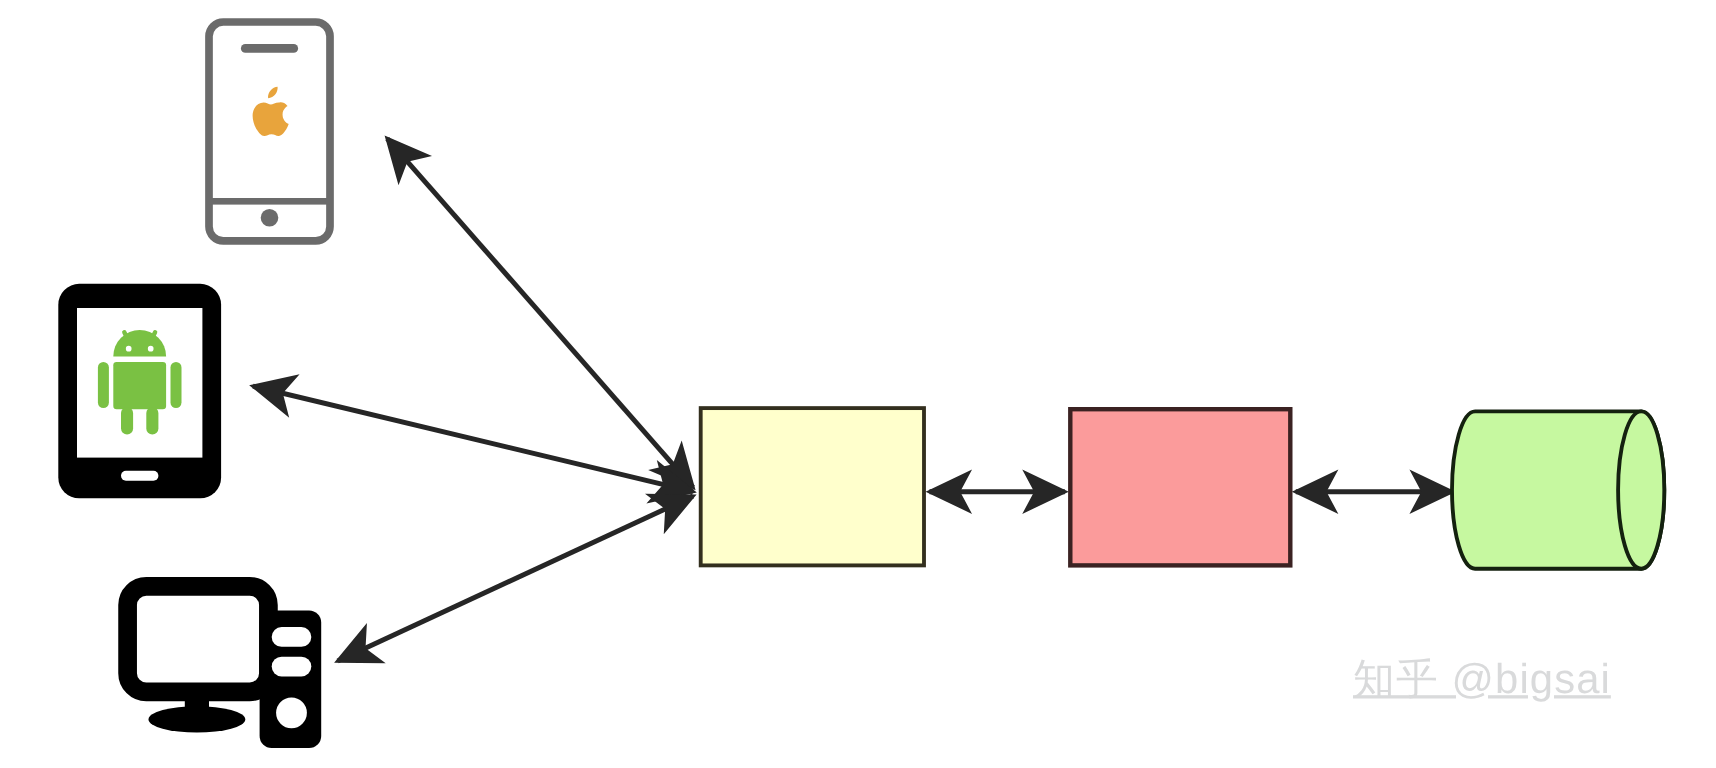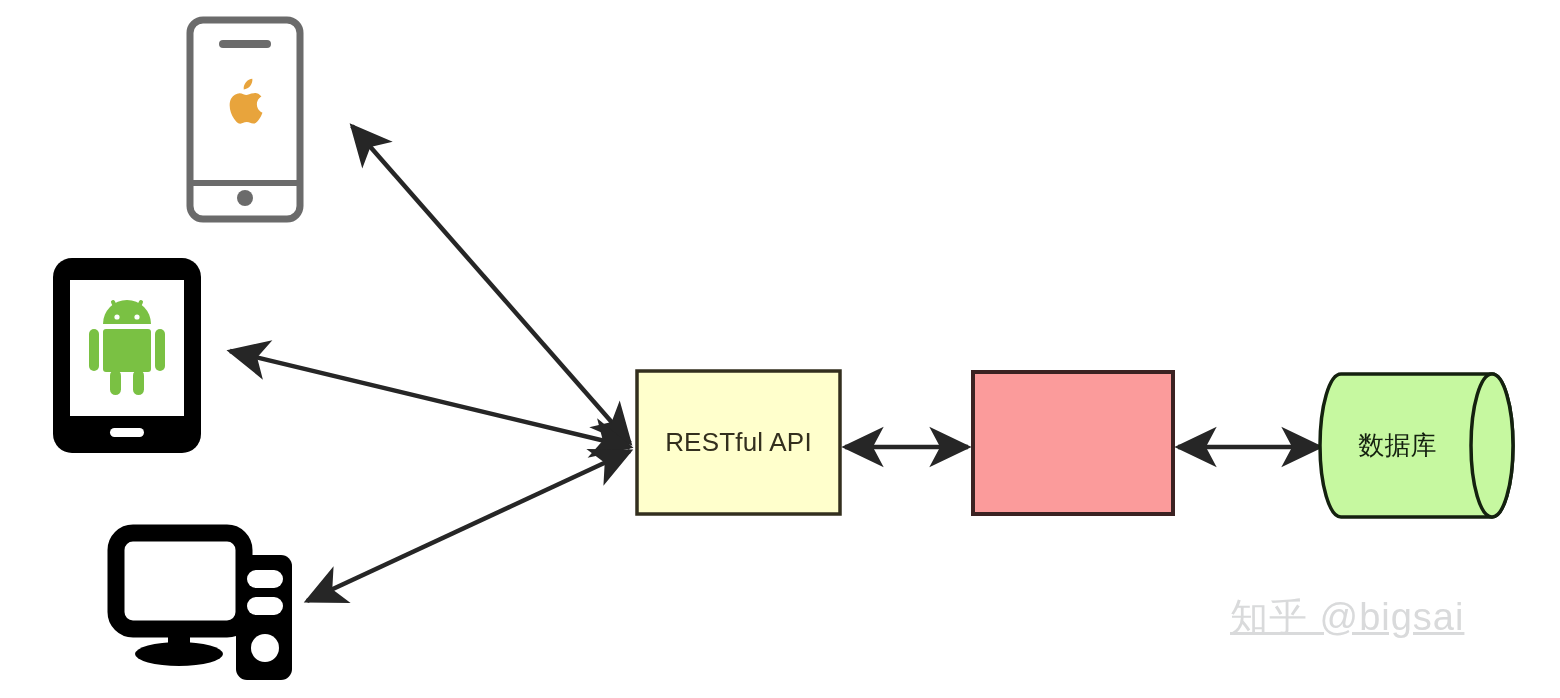--- a/index.html
+++ b/index.html
@@ -134,20 +134,18 @@
     <rect x="637" y="371" width="203" height="143" fill="#ffffcc" stroke="#332f1e" stroke-width="3.5"></rect>
 
     <rect x="973" y="372" width="200" height="142" fill="#fb9b9b" stroke="#3b2222" stroke-width="4"></rect>
 
     <g>
       <path d="M1341,374 L1492,374 A21,71.5 0 0 1 1492,517 L1341,517 A21,71.5 0 0 1 1341,374 Z" fill="#c6f8a0" stroke="#14210f" stroke-width="3.5"></path>
       <ellipse cx="1492" cy="445.5" rx="21" ry="71.5" fill="#c6f8a0" stroke="#14210f" stroke-width="3.5"></ellipse>
     </g>
   </svg>
 
-  <div class="node-label label-api">RESTful API</div>
 
 
-  <div class="node-label label-db">数据库</div>
 
   <div class="watermark">知乎 @bigsai</div>
 
 </div>
 
 </body></html>

